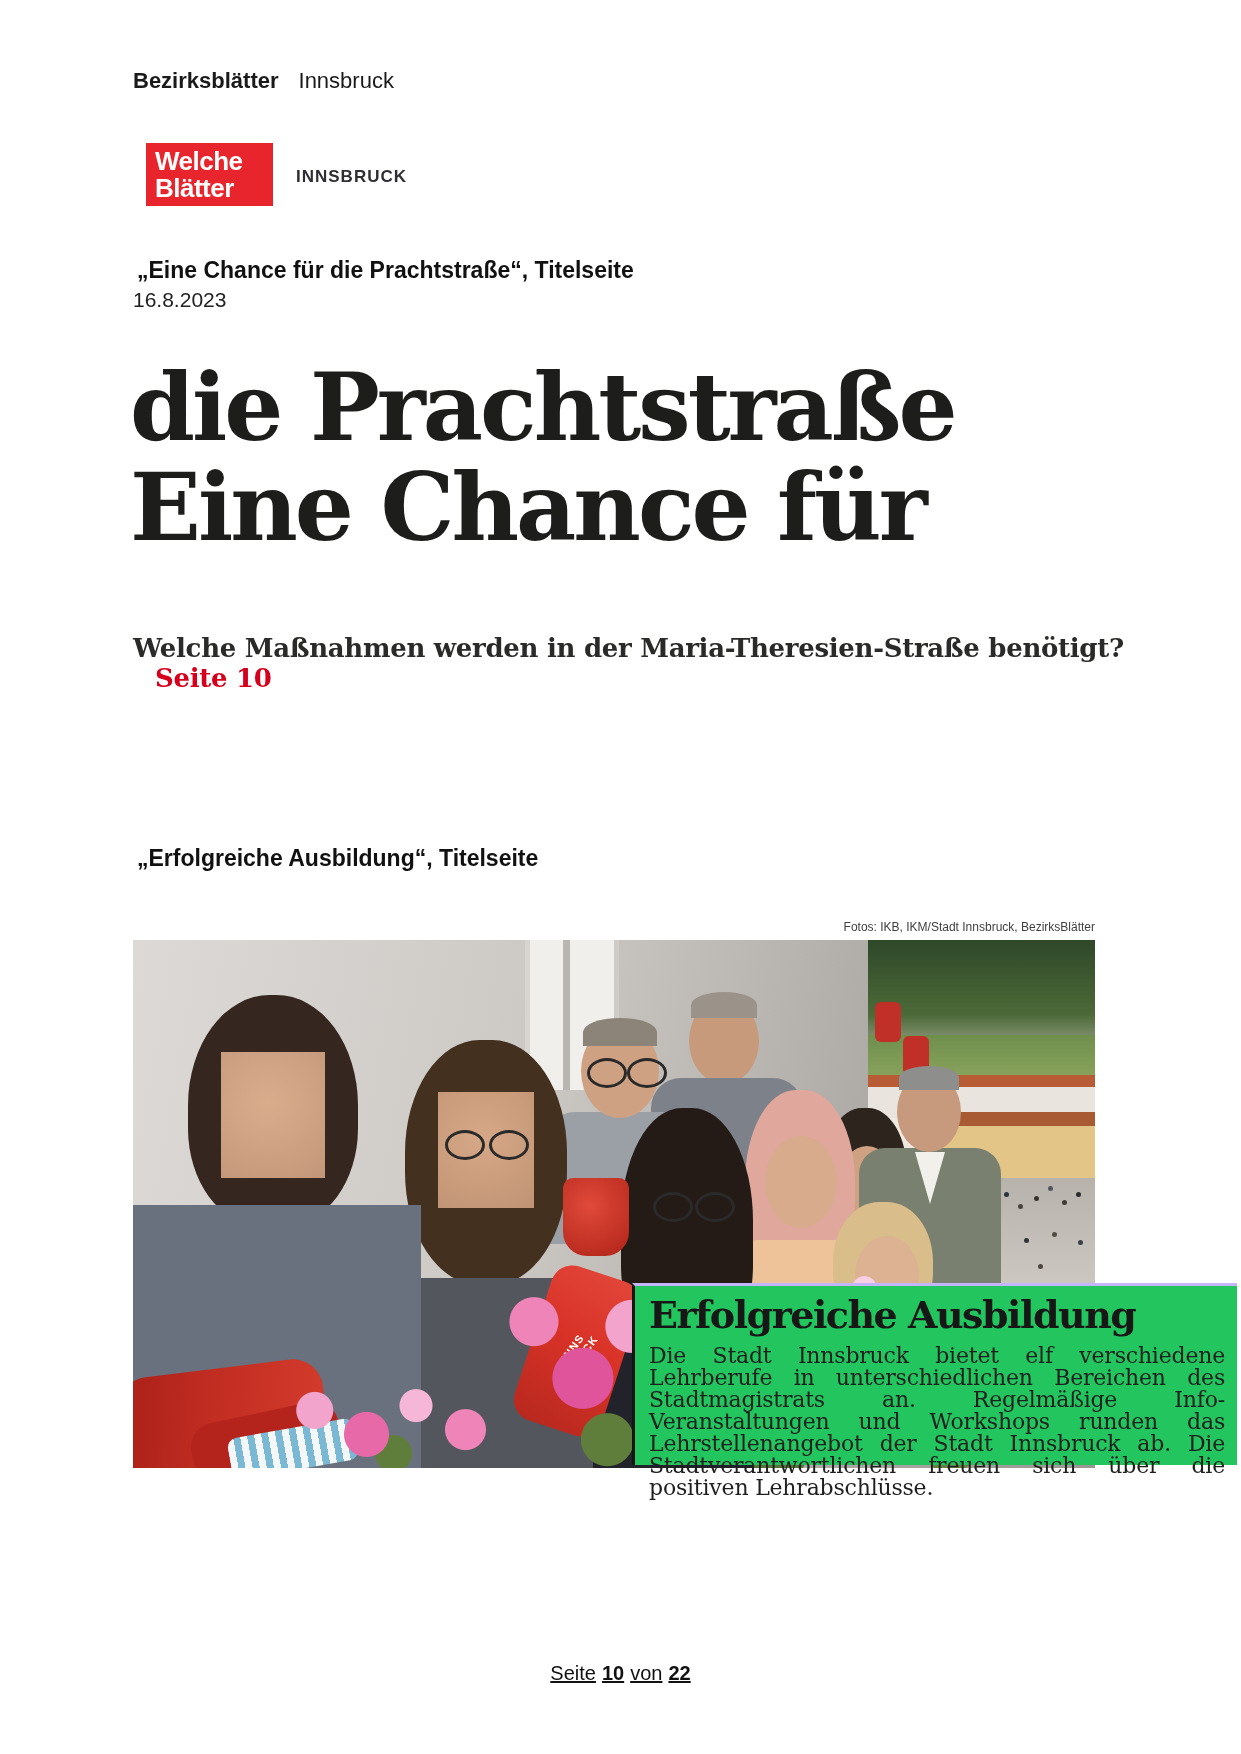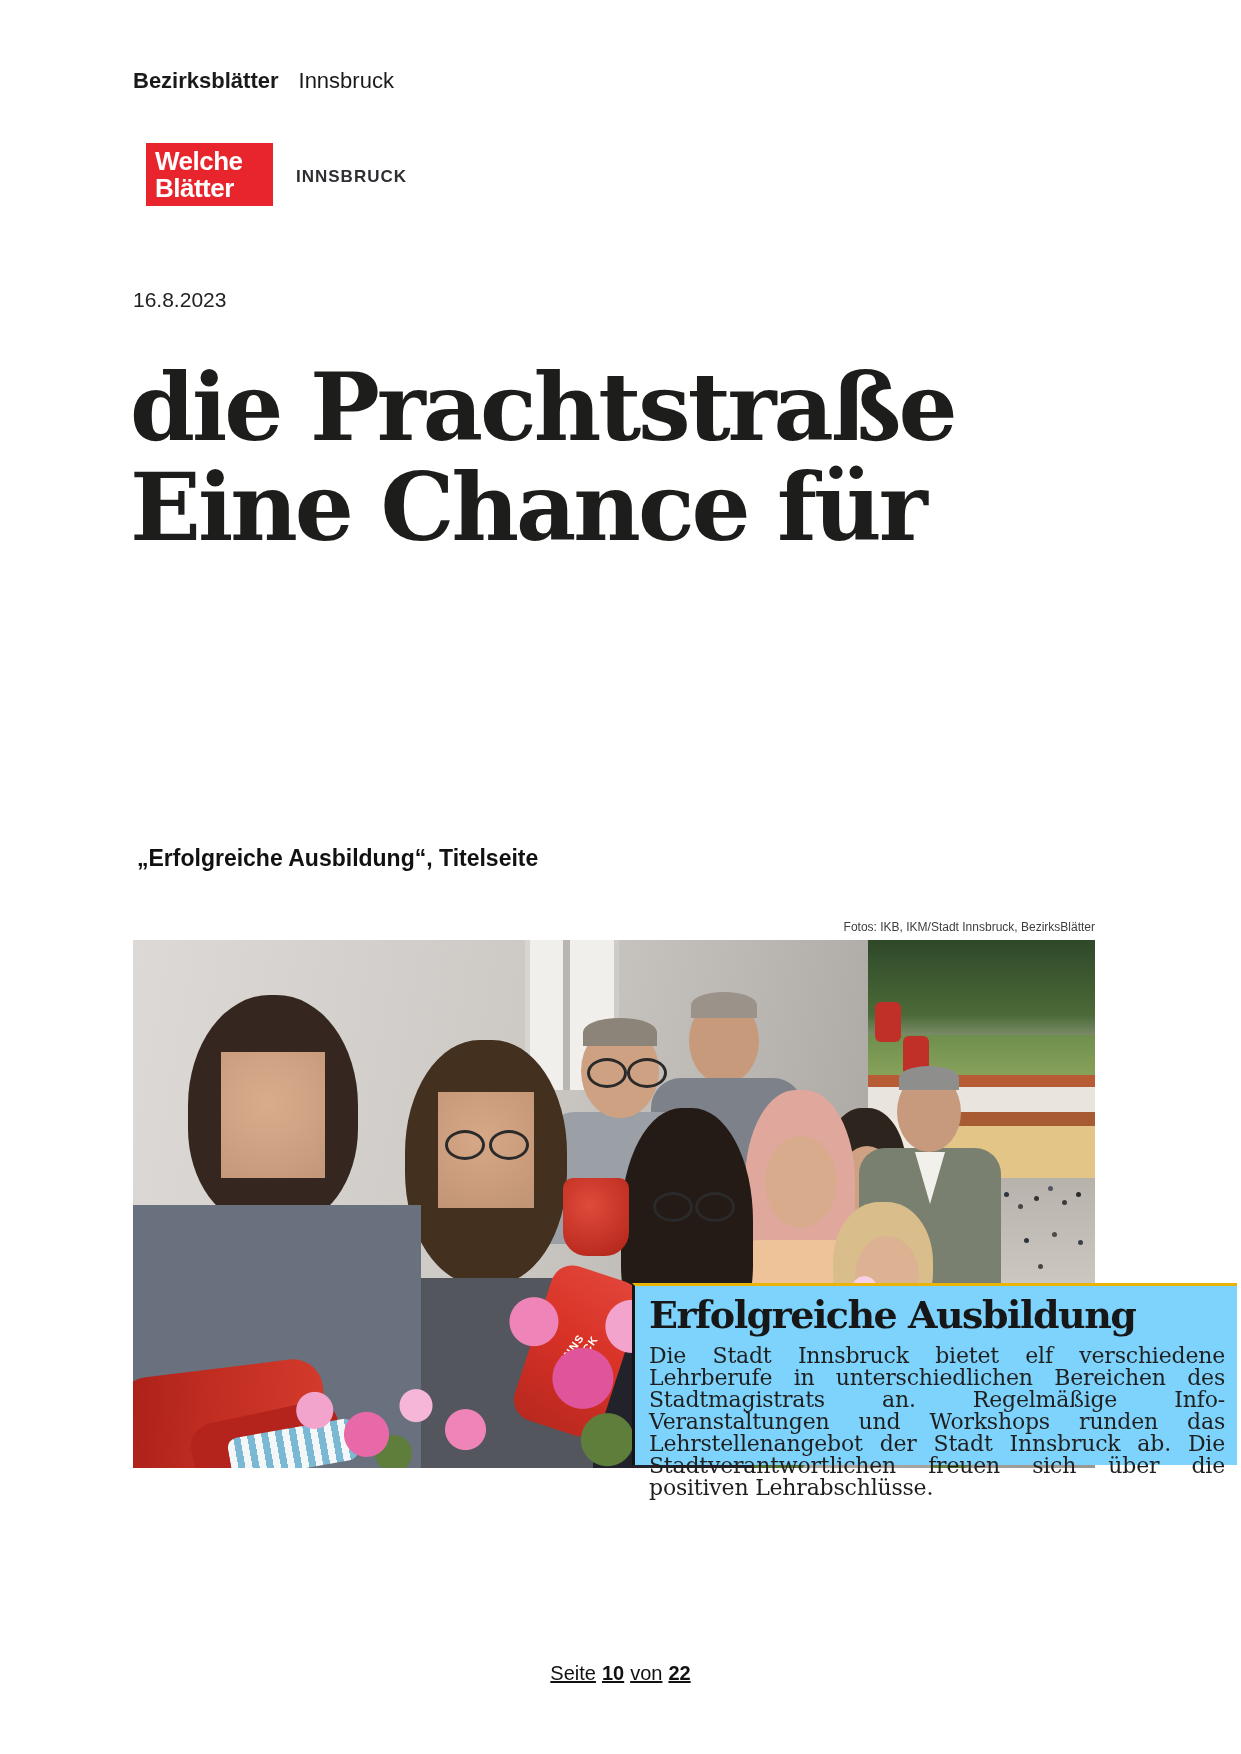--- a/index.html
+++ b/index.html
@@ -130,22 +130,22 @@
     radial-gradient(circle at 76% 90%,#63803e 0 28px,rgba(0,0,0,0) 29px);}
   .flowers-small{left:148px;top:432px;width:225px;height:96px;background-image:
     radial-gradient(circle at 15% 40%,#f2a4cd 0 18px,rgba(0,0,0,0) 19px),
     radial-gradient(circle at 38% 65%,#e869a8 0 22px,rgba(0,0,0,0) 23px),
     radial-gradient(circle at 60% 35%,#f6b6d8 0 16px,rgba(0,0,0,0) 17px),
     radial-gradient(circle at 82% 60%,#ee84b8 0 20px,rgba(0,0,0,0) 21px),
     radial-gradient(circle at 50% 85%,#5f7d3b 0 18px,rgba(0,0,0,0) 19px);}
   .flowerpot{left:430px;top:238px;width:66px;height:78px;background:radial-gradient(circle at 40% 35%,#e04a3a,#b02318);border-radius:10px 10px 24px 24px;}
   
   .inset{
-    position:absolute;left:632px;top:1283px;width:605px;height:182px;background:#7dd3fc;
-    border-top:3px solid #eab308;border-left:3px solid #141414;box-sizing:border-box;
+    position:absolute;left:632px;top:1283px;width:605px;height:182px;background:#22c55e;
+    border-top:3px solid #c4b5fd;border-left:3px solid #141414;box-sizing:border-box;
     padding:6px 12px 10px 14px;z-index:6;
   }
   .inset-headline{
     font-family:"DejaVu Serif","Liberation Serif",serif;font-weight:bold;font-size:38px;
     letter-spacing:-1.5px;color:#171717;line-height:46px;white-space:nowrap;
   }
   .inset-body{
     margin-top:7px;font-family:"DejaVu Serif","Liberation Serif",serif;font-size:22px;
     line-height:22px;color:#1f1f1f;text-align:justify;letter-spacing:-0.2px;
   }
@@ -163,27 +163,31 @@
     <span class="b">Bezirksblätter</span>
     <span>Innsbruck</span>
   </div>
 
   <div class="logo">
     <span>Welche</span>
     <span>Blätter</span>
   </div>
   <div class="logo-region">INNSBRUCK</div>
 
+  <div class="h-clip h-clip1">„Eine Chance für die Prachtstraße“, Titelseite</div>
   <div class="clip-date">16.8.2023</div>
 
   <div class="big-headline">
     <div>die Prachtstraße</div>
     <div>Eine Chance für</div>
   </div>
 
+  <div class="subhead">
+    <span>Welche Maßnahmen werden in der Maria-Theresien-Straße benötigt?</span><span class="ref">Seite 10</span>
+  </div>
 
   <div class="h-clip h-clip2">„Erfolgreiche Ausbildung“, Titelseite</div>
 
   <div class="credit">Fotos: IKB, IKM/Stadt Innsbruck, BezirksBlätter</div>
 
   <div class="photo">
     <div class="window"></div>
     <div class="window-bar"></div>
 
     <div class="street">

